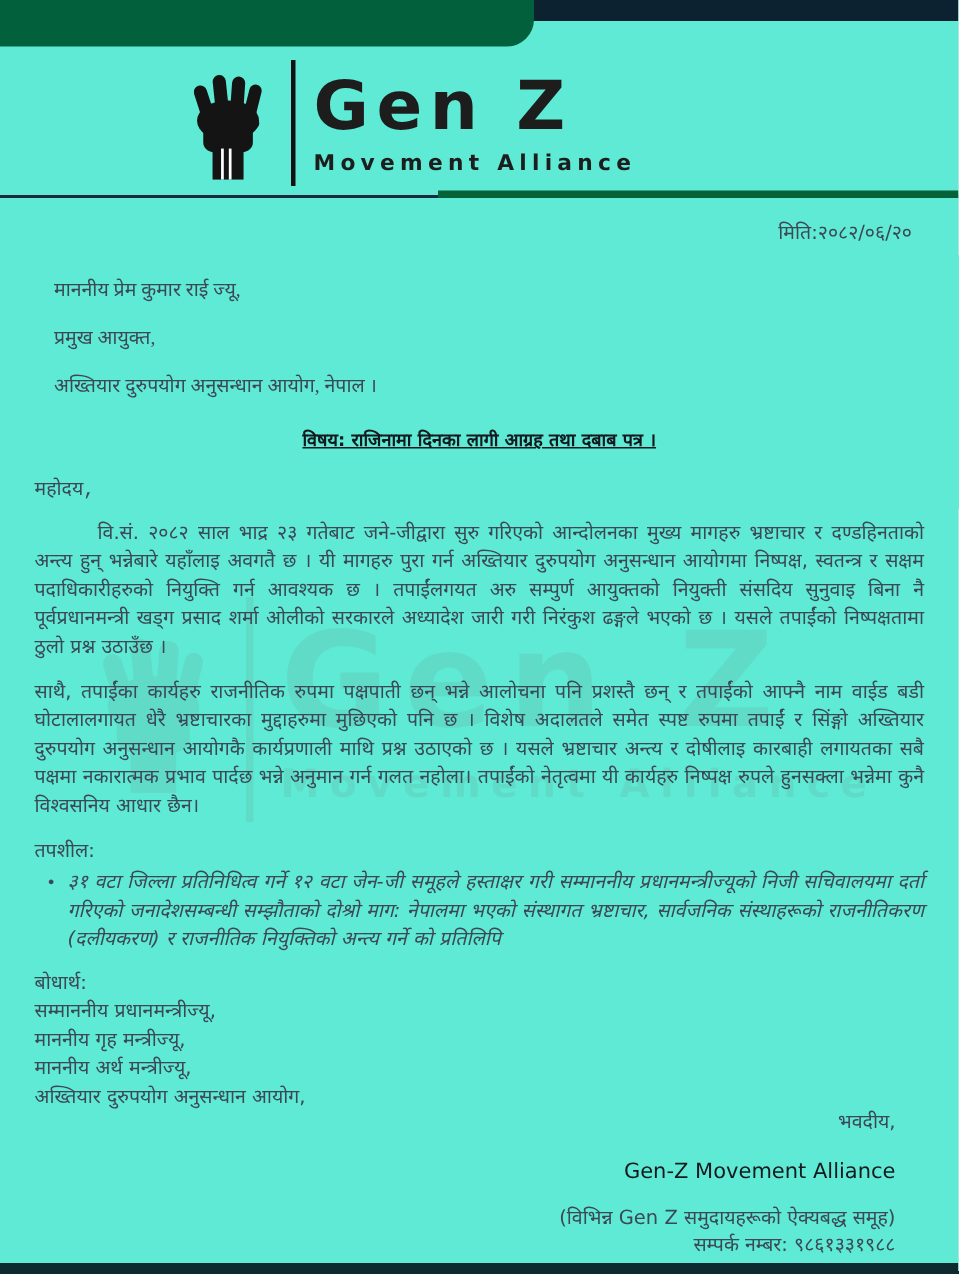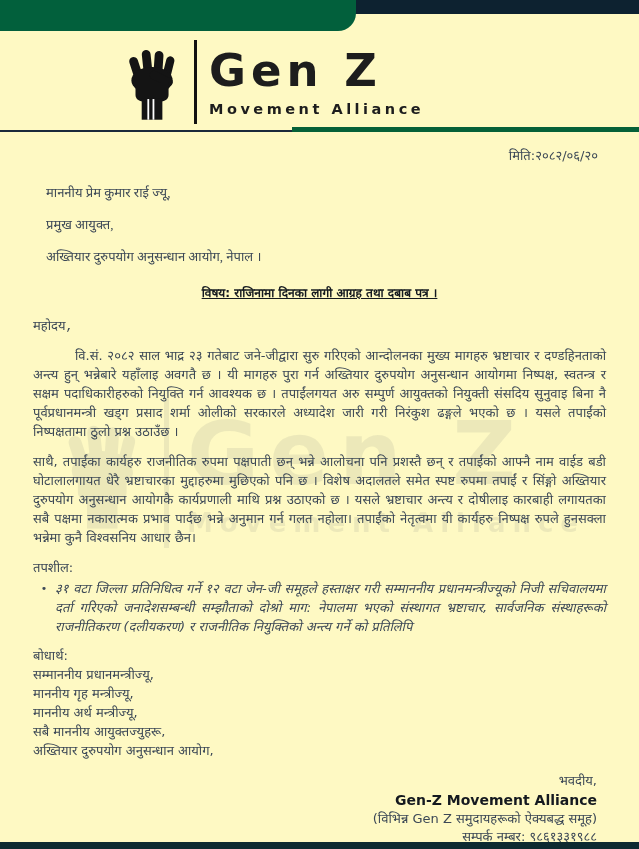--- a/index.html
+++ b/index.html
@@ -1,17 +1,17 @@
 <!DOCTYPE html>
 <html><head>
 <meta charset="utf-8">
 <style>
   html,body{margin:0;padding:0;background:#e8e8e8;}
   .page{
-    position:relative;width:639px;height:849px;background:#fef9c3;
+    position:relative;width:639px;height:849px;background:#5eead4;
     font-family:"DejaVu Sans","Liberation Sans",sans-serif;
     color:#3c4856;overflow:hidden;margin:0 auto;
   }
   
   .topbar-navy{position:absolute;top:0;left:0;width:639px;height:14px;background:#0d2230;}
   .topbar-green{position:absolute;top:0;left:0;width:356px;height:31px;background:#02603c;border-bottom-right-radius:18px;}
   .sep-navy{position:absolute;top:130px;left:0;width:639px;height:2px;background:#1b2a3a;}
   .sep-green{position:absolute;top:127px;left:292px;width:347px;height:5px;background:#056138;}
   .bottombar{position:absolute;bottom:0;left:0;width:639px;height:7px;background:#0d2a30;}
   
@@ -21,36 +21,36 @@
   .brand-name{font-size:45px;font-weight:800;color:#1d1d1d;letter-spacing:5px;line-height:48px;white-space:nowrap;}
   .brand-sub{font-size:14.5px;font-weight:700;color:#1d1d1d;letter-spacing:3.5px;margin-top:6px;white-space:nowrap;}
   
   .watermark{position:absolute;top:388px;left:55px;width:530px;display:flex;align-items:center;gap:18px;
     opacity:0.12;filter:grayscale(60%);pointer-events:none;}
   .watermark .fist{width:120px;height:170px;}
   .wm-divider{width:6px;height:150px;background:#6b7a74;}
   .wm-name{font-size:88px;font-weight:800;color:#6b7a74;letter-spacing:10px;line-height:92px;white-space:nowrap;}
   .wm-sub{font-size:26px;font-weight:700;color:#6b7a74;letter-spacing:7px;margin-top:8px;white-space:nowrap;}
   
-  .content{position:absolute;top:146px;left:0;width:639px;padding:0 33px;box-sizing:border-box;
+  .content{position:absolute;top:146px;left:0;width:639px;padding:0 23px;box-sizing:border-box;
     font-size:13px;line-height:19px;}
   .date-line{text-align:right;padding-right:8px;margin-bottom:18px;}
   .recipient p{margin:13px;font-family:Liberation Serif, serif;}
   .subject-line{text-align:center;font-weight:700;color:#14191f;
     text-decoration:underline;margin:18px 0 14px 0;font-size:12px;}
   .salutation{margin:0 0 10px 0;font-family:Liberation Mono, monospace;}
   .para{margin:0 0 11px 0;text-align:justify;}
   .para.indent{text-indent:42px;}
   .annex-heading{margin:3px 0 2px 0;}
   .bullet-item{display:flex;margin:0 0 10px 0;}
   .bullet-dot{width:22px;flex:0 0 22px;text-align:center;font-size:11px;line-height:19px;}
   .bullet-text{flex:1;text-align:justify;font-style:italic;}
   .cc p{margin:0;}
-  .signature{position:absolute;top:772px;right:42px;text-align:right;line-height:18px;font-size:13px;}
-  .org-name{font-weight:700;color:#14191f;font-size:14px;margin:1px 0;}
+  .signature{position:absolute;top:740px;right:42px;text-align:right;line-height:18px;font-size:13px;}
+  .org-name{font-weight:400;color:#14191f;font-size:14px;margin:14px 0;}
 </style>
 </head>
 <body>
 
 <div class="page">
 
   <div class="topbar-navy"></div>
   <div class="topbar-green"></div>
 
   <div class="logo-row">
@@ -120,21 +120,20 @@
     <div class="bullet-item">
       <span class="bullet-dot">•</span>
       <span class="bullet-text">३१ वटा जिल्ला प्रतिनिधित्व गर्ने १२ वटा जेन-जी समूहले हस्ताक्षर गरी सम्माननीय प्रधानमन्त्रीज्यूको निजी सचिवालयमा दर्ता गरिएको जनादेशसम्बन्धी सम्झौताको दोश्रो माग: नेपालमा भएको संस्थागत भ्रष्टाचार, सार्वजनिक संस्थाहरूको राजनीतिकरण (दलीयकरण) र राजनीतिक नियुक्तिको अन्त्य गर्ने को प्रतिलिपि</span>
     </div>
 
     <div class="cc">
       <p>बोधार्थ:</p>
       <p>सम्माननीय प्रधानमन्त्रीज्यू,</p>
       <p>माननीय गृह मन्त्रीज्यू,</p>
       <p>माननीय अर्थ मन्त्रीज्यू,</p>
-      <p>सबै माननीय आयुक्तज्युहरू,</p>
       <p>अख्तियार दुरुपयोग अनुसन्धान आयोग,</p>
     </div>
   </div>
 
   <div class="signature">
     <div>भवदीय,</div>
     <div class="org-name">Gen-Z Movement Alliance</div>
     <div>(विभिन्न Gen Z समुदायहरूको ऐक्यबद्ध समूह)</div>
     <div>सम्पर्क नम्बर: ९८६१३३१९८८</div>
   </div>

